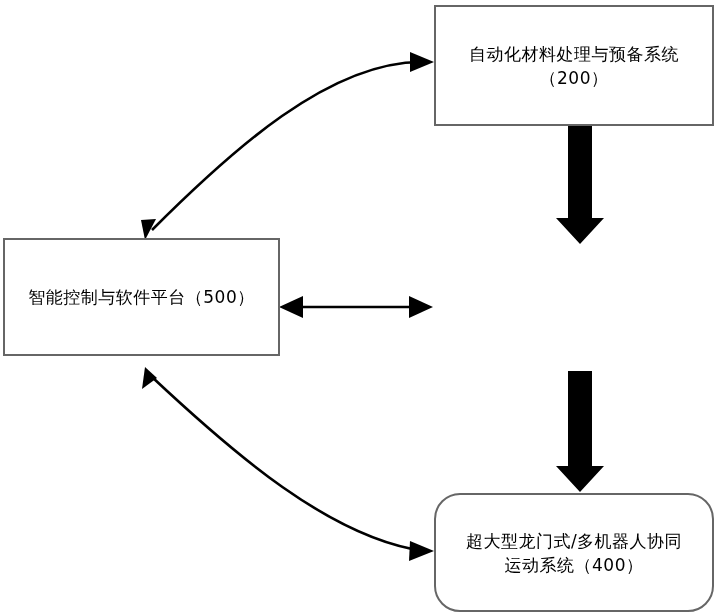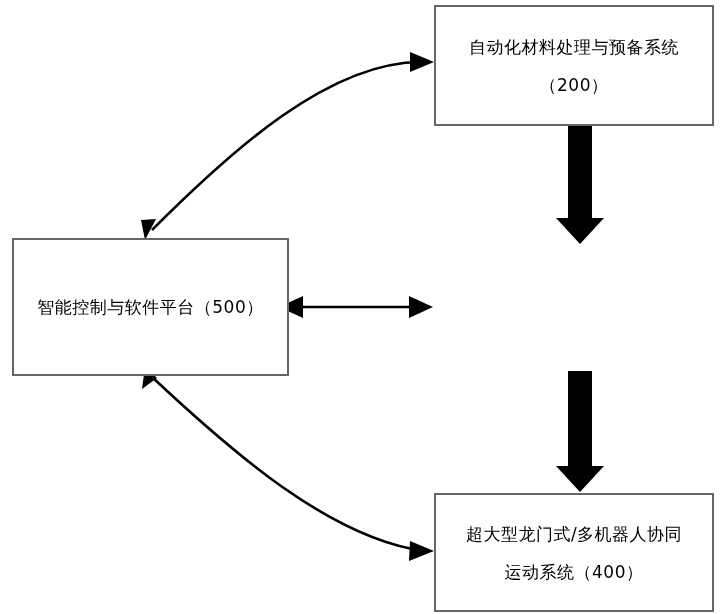--- a/index.html
+++ b/index.html
@@ -31,29 +31,29 @@
     background: #ffffff;
     display: flex;
     align-items: center;
     justify-content: center;
     text-align: center;
   }
   .node-label {
     color: #000000;
     font-family: "DejaVu Sans", "Liberation Sans", sans-serif;
     font-size: 17px;
-    line-height: 38px;
+    line-height: 24px;
     letter-spacing: 0.5px;
     white-space: pre-line;
     padding: 0 10px;
   }
-  #node-500 { left: 12px;   top: 238px; width: 277px; height: 138px; }
+  #node-500 { left: 3px;   top: 238px; width: 277px; height: 118px; }
   #node-200 { left: 434px; top: 5px;   width: 280px; height: 121px; }
   #node-300 { left: 434px; top: 245px; width: 280px; height: 126px; }
-  #node-400 { left: 434px; top: 493px; width: 280px; height: 119px; }
+  #node-400 { left: 434px; top: 493px; width: 280px; height: 119px; border-radius: 26px; }
 </style>
 </head>
 <body>
 
 <div id="diagram-root">
 
   <svg id="diagram-svg" viewBox="0 0 722 614" xmlns="http://www.w3.org/2000/svg">
 
     <g>
       <path d="M 152 230 C 230 152 330 60 424 62" fill="none" stroke="#000000" stroke-width="2.6" stroke-linecap="butt"></path>

